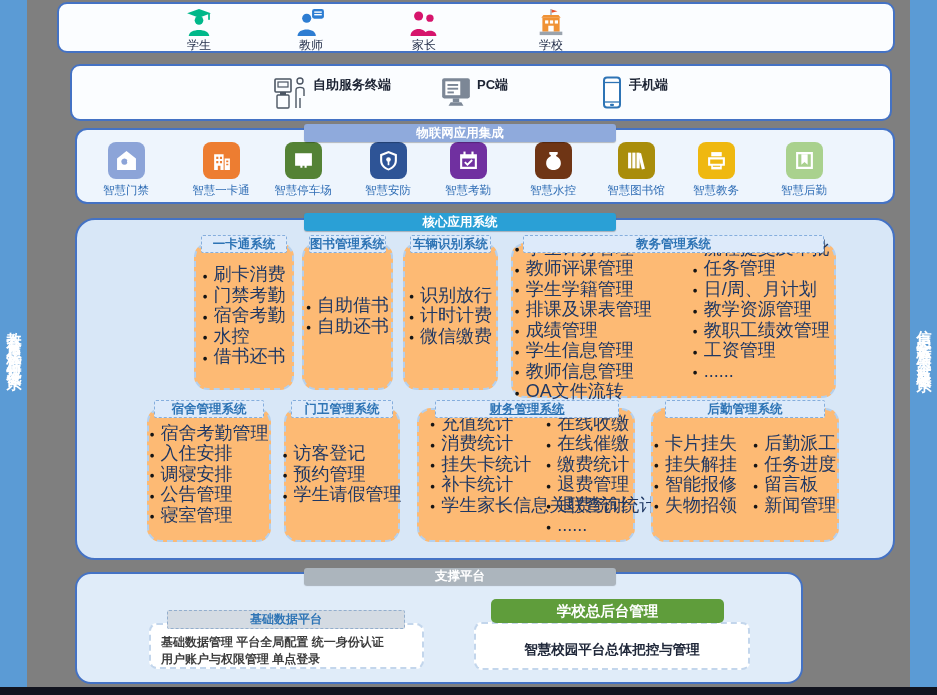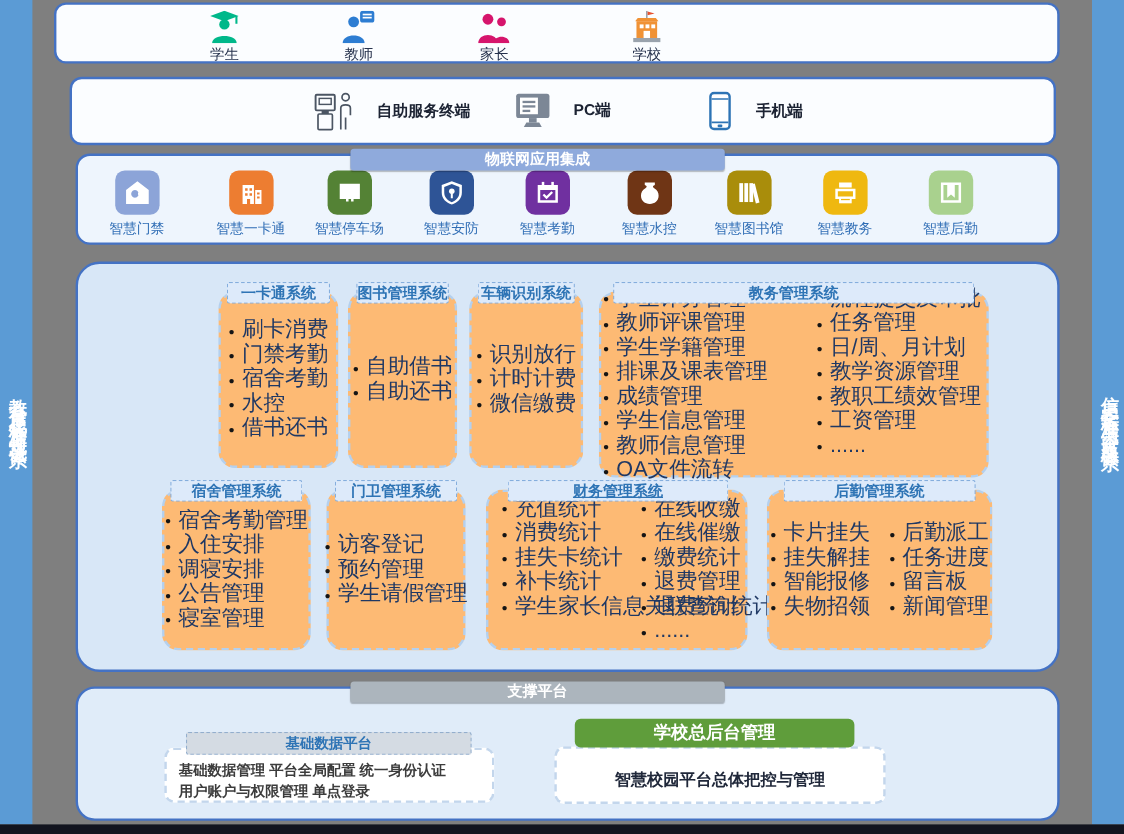--- a/index.html
+++ b/index.html
@@ -16,34 +16,35 @@
     writing-mode:vertical-rl;text-orientation:upright;letter-spacing:4px;
   }
   .side-bar.left{left:0;}
   .side-bar.right{right:0;}
   .bottom-strip{position:absolute;left:0;right:0;bottom:0;height:8px;background:#12141f;}
 
   
   .panel{
     position:absolute;background:#fbfdff;border:2px solid #4472c4;border-radius:10px;
     box-sizing:border-box;
+    margin-left:12px;
   }
   .banner{
     position:absolute;left:227px;width:312px;height:18px;border-radius:3px;
     color:#fff;font-size:12.5px;font-weight:bold;text-align:center;line-height:18px;
     box-shadow:0 1px 1px rgba(0,0,0,.25);z-index:5;
   }
 
   
   .user-item{position:absolute;width:80px;text-align:center;top:5px;}
   .user-item .u-label{font-size:12px;color:#26324d;margin-top:1px;}
   .user-item svg{display:block;margin:0 auto;}
 
   
-  .term-item{position:absolute;top:10px;display:flex;align-items:center;gap:18px;}
+  .term-item{position:absolute;top:10px;display:flex;align-items:flex-start;gap:5px;}
   .term-label{font-size:13px;font-weight:bold;color:#1c2333;}
 
   
   .iot-item{position:absolute;top:12px;width:76px;text-align:center;}
   .iot-sq{width:37px;height:37px;border-radius:8px;margin:0 auto;display:flex;align-items:center;justify-content:center;}
   .iot-label{font-size:11.5px;color:#2f6db5;margin-top:4px;white-space:nowrap;}
 
   
   .sys-box{
     position:absolute;background:#fdba74;border:2px dashed #b4d0ee;border-radius:14px;
@@ -272,20 +273,23 @@
       <svg width="21" height="21" viewBox="0 0 20 20">
         <path fill-rule="evenodd" fill="#fff" d="M2,2 H18 V18 H2 Z M4,4 V16 H16 V4 Z"></path>
         <path fill="#fff" d="M7,4 H13 V14 L10,11.5 L7,14 Z"></path>
       </svg>
     </div>
     <div class="iot-label">智慧后勤</div>
   </div>
 </div>
 
 <div class="panel" style="left:63px;top:218px;width:820px;height:342px;background:#d8e7f7;border-radius:20px;">
+  <div class="banner" style="top: -7px; background: rgb(42, 160, 214);">
+    <span>核心应用系统</span>
+  </div>
 
   <div class="sys-box" style="left:117px;top:23px;width:100px;height:147px;">
     <div class="sys-chip">一卡通系统</div>
     <ul class="sys-list">
       <li>刷卡消费</li>
       <li>门禁考勤</li>
       <li>宿舍考勤</li>
       <li>水控</li>
       <li>借书还书</li>
     </ul>
@@ -386,21 +390,21 @@
       <ul class="sys-list">
         <li>后勤派工</li>
         <li>任务进度</li>
         <li>留言板</li>
         <li>新闻管理</li>
       </ul>
     </div>
   </div>
 </div>
 
-<div class="panel" style="left:63px;top:572px;width:820px;height:112px;background:#e0ecf9;border-radius:16px;">
+<div class="panel" style="left:63px;top:572px;width:728px;height:112px;background:#e0ecf9;border-radius:16px;">
   <div class="banner" style="top: -6px; height: 17px; line-height: 17px; background: rgb(172, 181, 189);">
     <span>支撑平台</span>
   </div>
 
   <div class="chip-base">基础数据平台</div>
   <div class="box-dash" style="left:72px;top:49px;width:275px;height:46px;">
     <div class="base-lines">
       <div>基础数据管理  平台全局配置  统一身份认证</div>
       <div>用户账户与权限管理   单点登录</div>
     </div>

